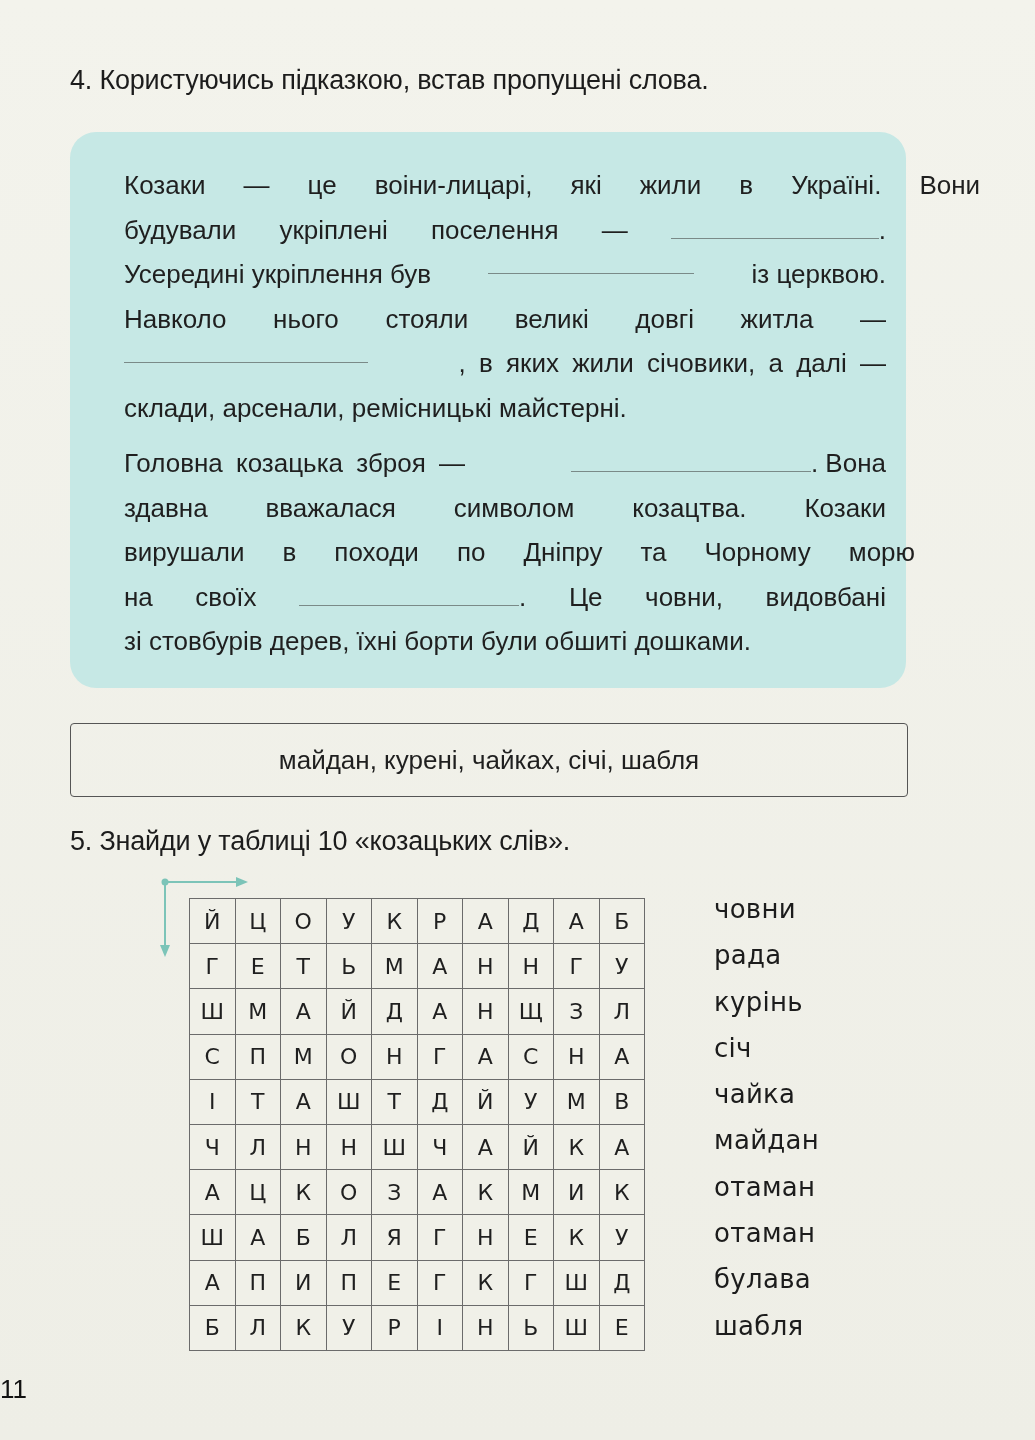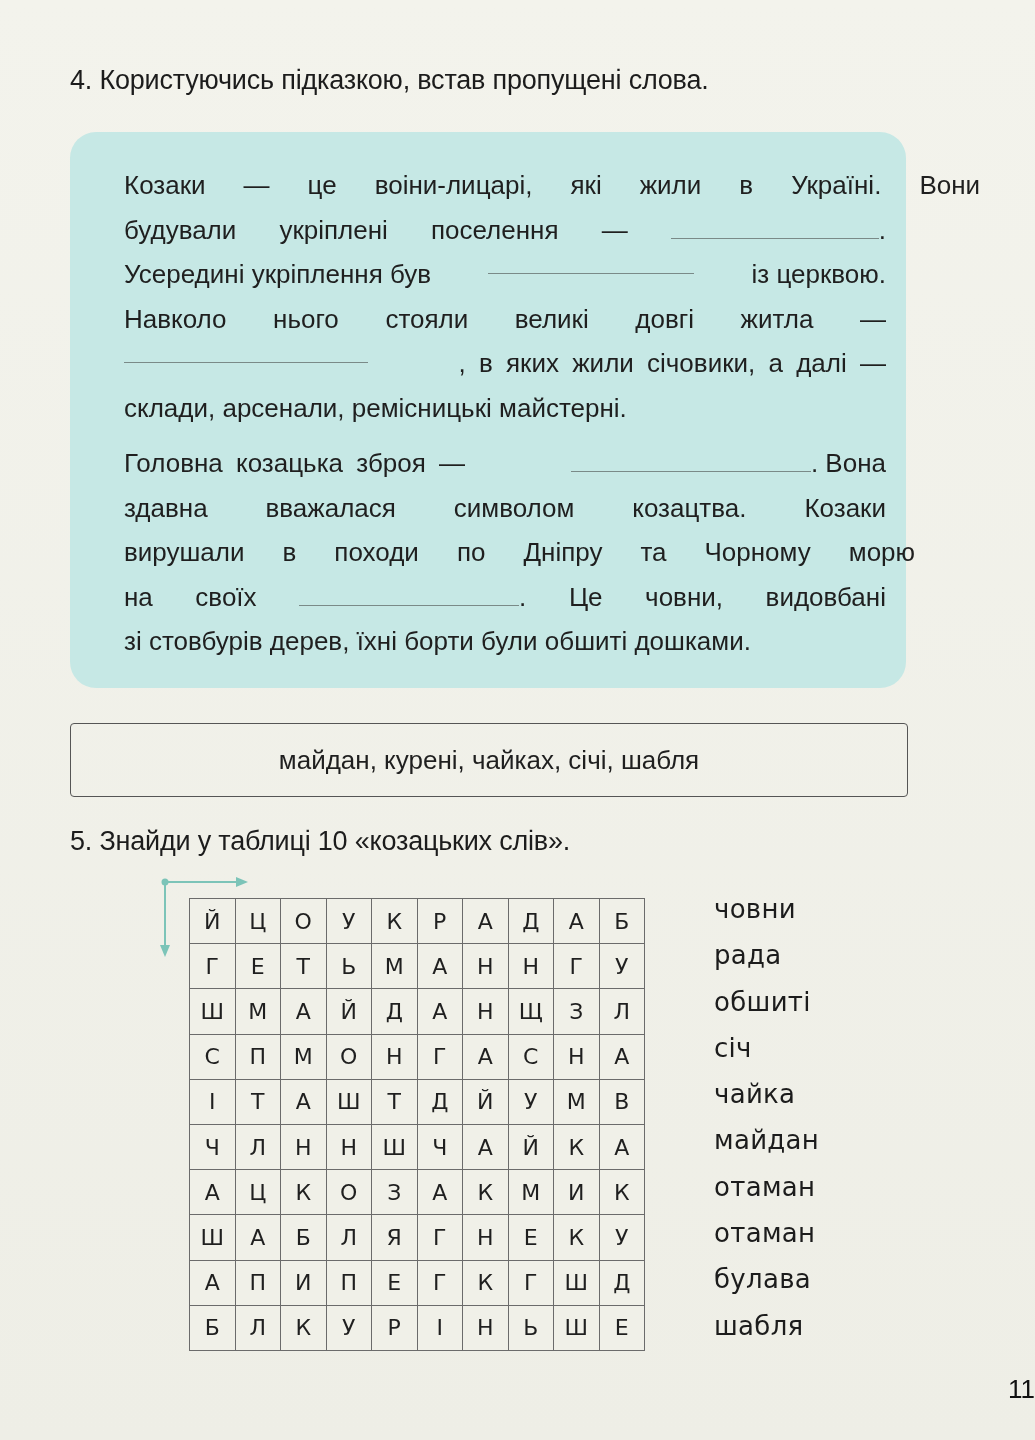--- a/index.html
+++ b/index.html
@@ -51,21 +51,21 @@
       text-align: center; vertical-align: middle;
       font-size: 22px; color: #1f1f1f; background: #f0f0e8;
     }
     .wordlist { position: absolute; left: 714px; top: 894px; }
     .wordlist div {
       height: 46.3px; font-size: 26px; color: #1c1c1c;
       font-family: "DejaVu Sans", sans-serif; letter-spacing: 0.3px;
     }
     .page-num {
       position: absolute; left: 0; width: 100%; top: 1374px;
-      text-align: right; font-size: 26px; color: #111; padding-left: 12px;
+      text-align: left; font-size: 26px; color: #111;
     }
   </style>
 </head>
 <body>
 
 <div class="page">
 
   <div id="t4" class="task-title">4. Користуючись підказкою, встав пропущені слова.</div>
 
   <div class="teal-box"></div>
@@ -282,21 +282,21 @@
           <td>Ь</td>
           <td>Ш</td>
           <td>Е</td>
         </tr>
       </tbody>
   </table>
 
   <div class="wordlist">
     <div>човни</div>
     <div>рада</div>
-    <div>обшиті</div>
+    <div>курінь</div>
     <div>січ</div>
     <div>чайка</div>
     <div>майдан</div>
     <div>отаман</div>
     <div>отаман</div>
     <div>булава</div>
     <div>шабля</div>
   </div>
 
   <div class="page-num">11</div>

